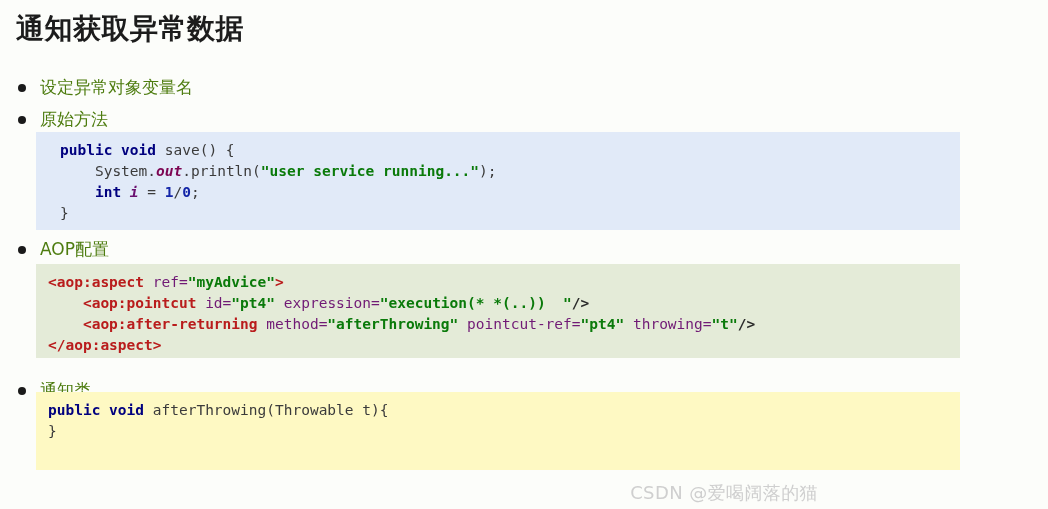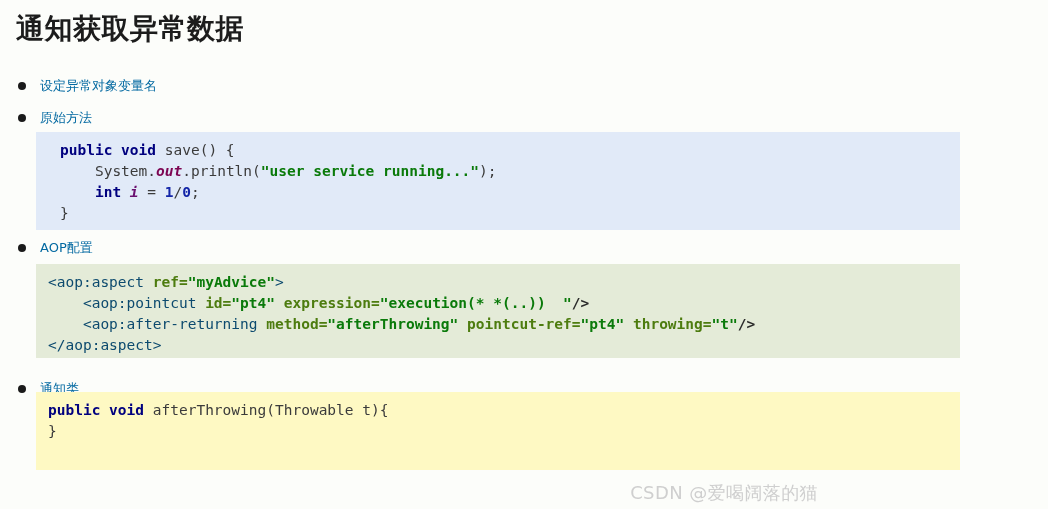--- a/index.html
+++ b/index.html
@@ -43,22 +43,22 @@
   .bullet-dot {
     width: 8px;
     height: 8px;
     border-radius: 50%;
     background: #1a1a1a;
     display: inline-block;
     margin-right: 14px;
     flex: 0 0 auto;
   }
   .bullet-text {
-    font-size: 13px;
-    color: #0369a1;
+    font-size: 17px;
+    color: #4d7c0f;
     font-family: "DejaVu Sans", "Liberation Sans", sans-serif;
     white-space: pre;
     line-height: 1;
   }
 
   .b1 { top: 79px; }
   .b2 { top: 111px; }
   .b3 { top: 241px; }
   .b4 { top: 382px; }
   .b5 { top: 476px; }
@@ -86,22 +86,22 @@
 
   
   .kw    { color: #00007f; font-weight: bold; }
   .plain { color: #3b3b3b; }
   .field { color: #7d0552; font-weight: bold; font-style: italic; margin-top: 24px; }
   .str   { color: #0a7a0a; font-weight: bold; }
   .num   { color: #1426a8; font-weight: bold; }
   .var   { color: #6a1070; font-weight: bold; font-style: italic; }
 
   
-  .xtag  { color: #0c4a6e; font-weight: normal; }
-  .xattr { color: #4d7c0f; font-weight: bold; }
+  .xtag  { color: #b91c1c; font-weight: bold; }
+  .xattr { color: #701a75; font-weight: normal; }
   .xval  { color: #0a7a0a; font-weight: bold; }
   .xpunc { color: #2b2b2b; font-weight: bold; }
 
   .watermark {
     position: absolute;
     right: 18px;
     top: 481px;
     font-size: 18px;
     color: #cfcfcf;
     font-family: "DejaVu Sans", "Liberation Sans", sans-serif;

